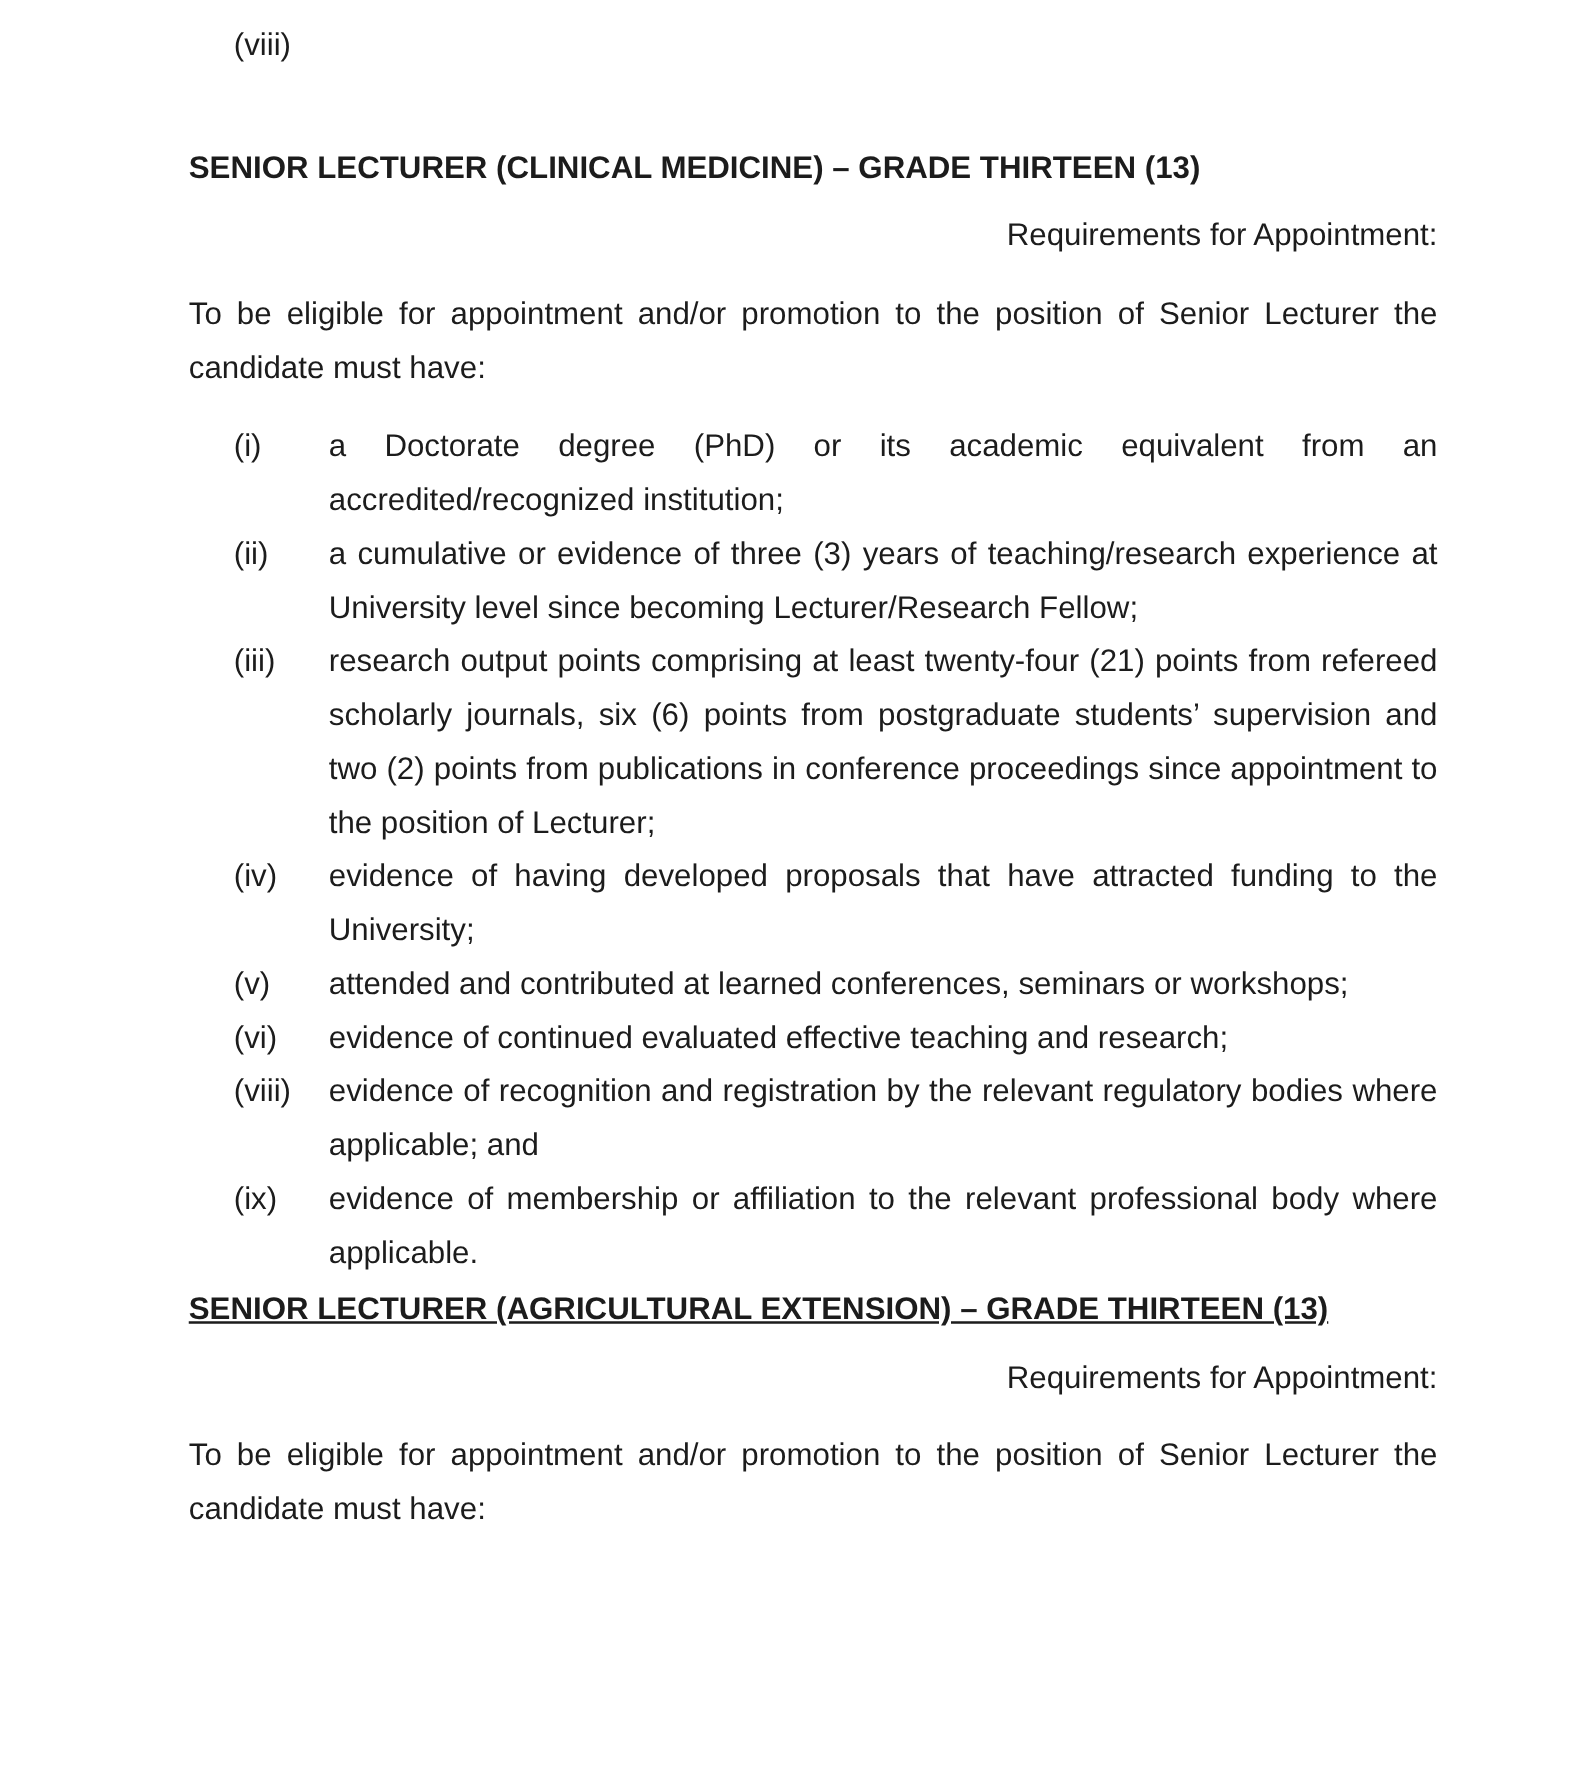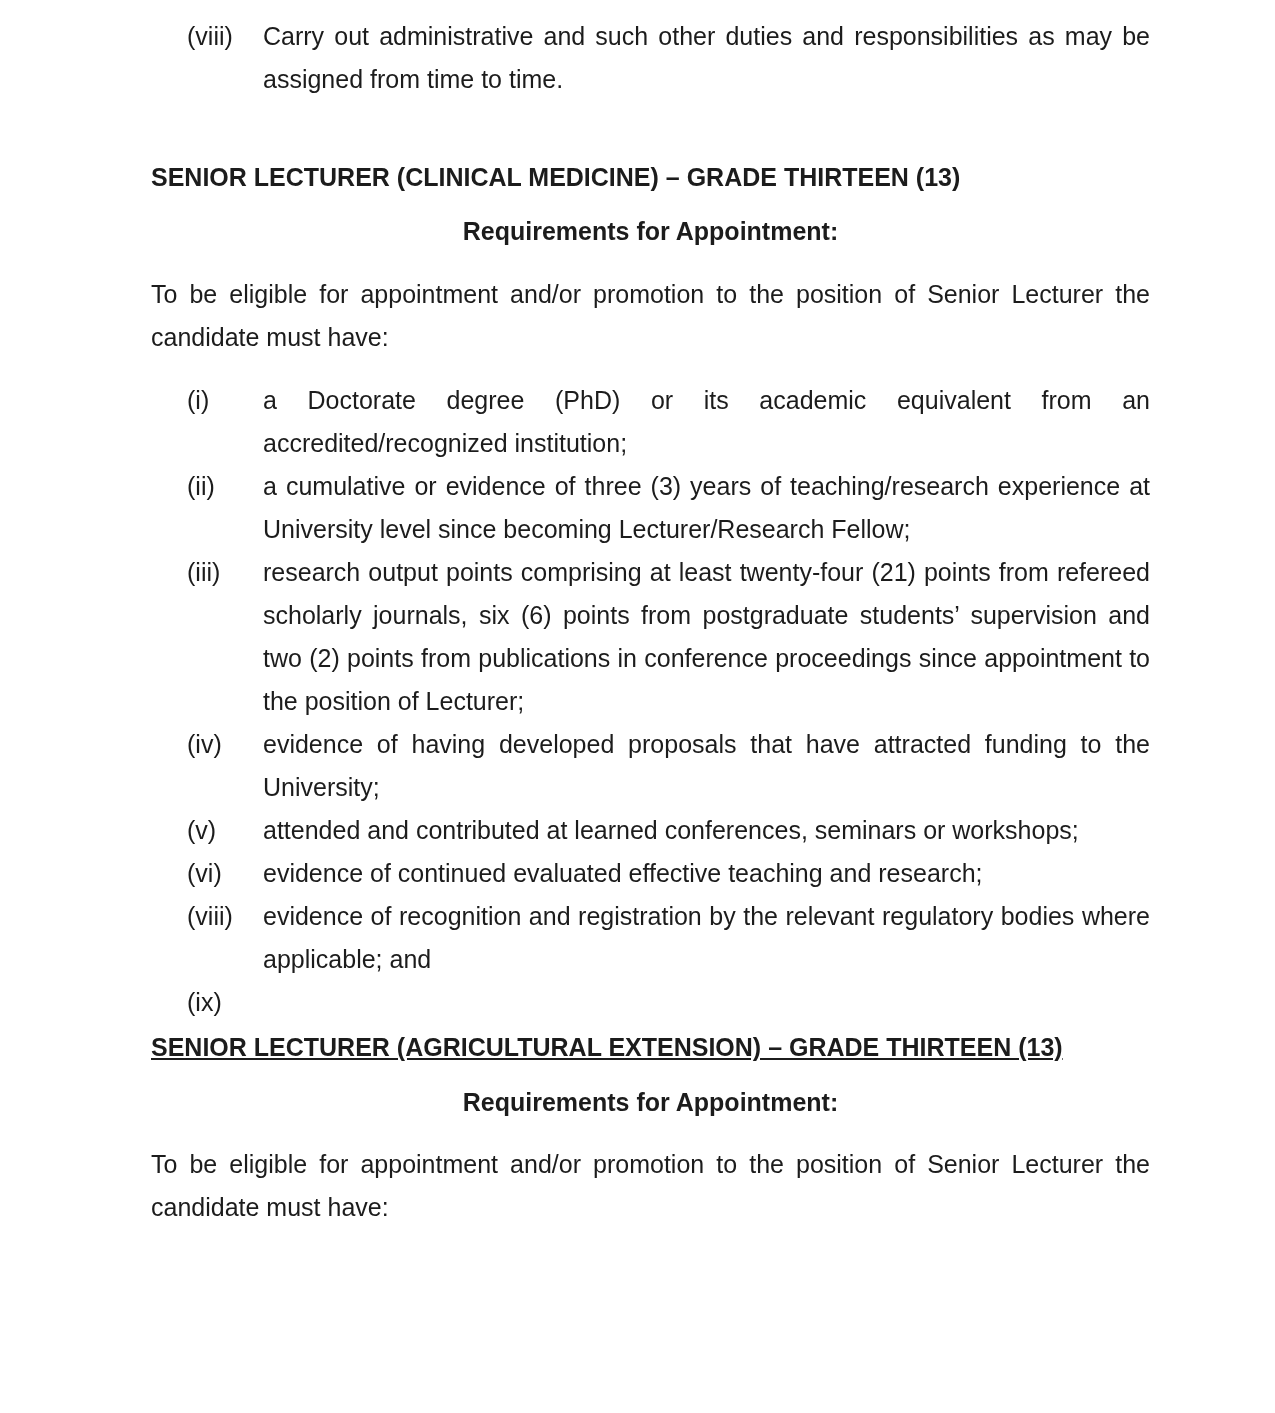--- a/index.html
+++ b/index.html
@@ -26,22 +26,22 @@
   .para {
     text-align: justify;
     text-justify: inter-word;
   }
   .heading {
     font-weight: bold;
     text-align: left;
     white-space: nowrap;
   }
   .subheading {
-    font-weight: bold;
-    text-align: center;
+    font-weight: normal;
+    text-align: right;
   }
   .hang-item {
     display: flex;
     align-items: flex-start;
   }
   .hang-item .marker {
     flex: 0 0 112px;
     box-sizing: border-box;
     padding-left: 36px;
   }
@@ -59,21 +59,20 @@
   .s2 .subheading{ margin-top: 12px; }
   .s2 .intro     { margin-top: 19px; }
 </style>
 </head>
 <body>
 
 <div class="doc">
 
   <div class="hang-item leading-item">
     <div class="marker">(viii)</div>
-    <div class="itext">Carry out administrative and such other duties and responsibilities as may be assigned from time to time.</div>
   </div>
 
   <div class="section s1">
     <div class="heading">SENIOR LECTURER (CLINICAL MEDICINE) – GRADE THIRTEEN (13)</div>
     <div class="subheading">Requirements for Appointment:</div>
     <div class="para intro">To be eligible for appointment and/or promotion to the position of Senior Lecturer the candidate must have:</div>
 
     <div class="req-list">
       <div class="hang-item">
         <div class="marker">(i)</div>
@@ -98,20 +97,21 @@
       <div class="hang-item">
         <div class="marker">(vi)</div>
         <div class="itext">evidence of continued evaluated effective teaching and research;</div>
       </div>
       <div class="hang-item">
         <div class="marker">(viii)</div>
         <div class="itext">evidence of recognition and registration by the relevant regulatory bodies where applicable; and</div>
       </div>
       <div class="hang-item">
         <div class="marker">(ix)</div>
+        <div class="itext">evidence of membership or affiliation to the relevant professional body where applicable.</div>
       </div>
     </div>
   </div>
 
   <div class="section s2">
     <div class="heading">SENIOR LECTURER (AGRICULTURAL EXTENSION) – GRADE THIRTEEN (13)</div>
     <div class="subheading">Requirements for Appointment:</div>
     <div class="para intro">To be eligible for appointment and/or promotion to the position of Senior Lecturer the candidate must have:</div>
   </div>
 

